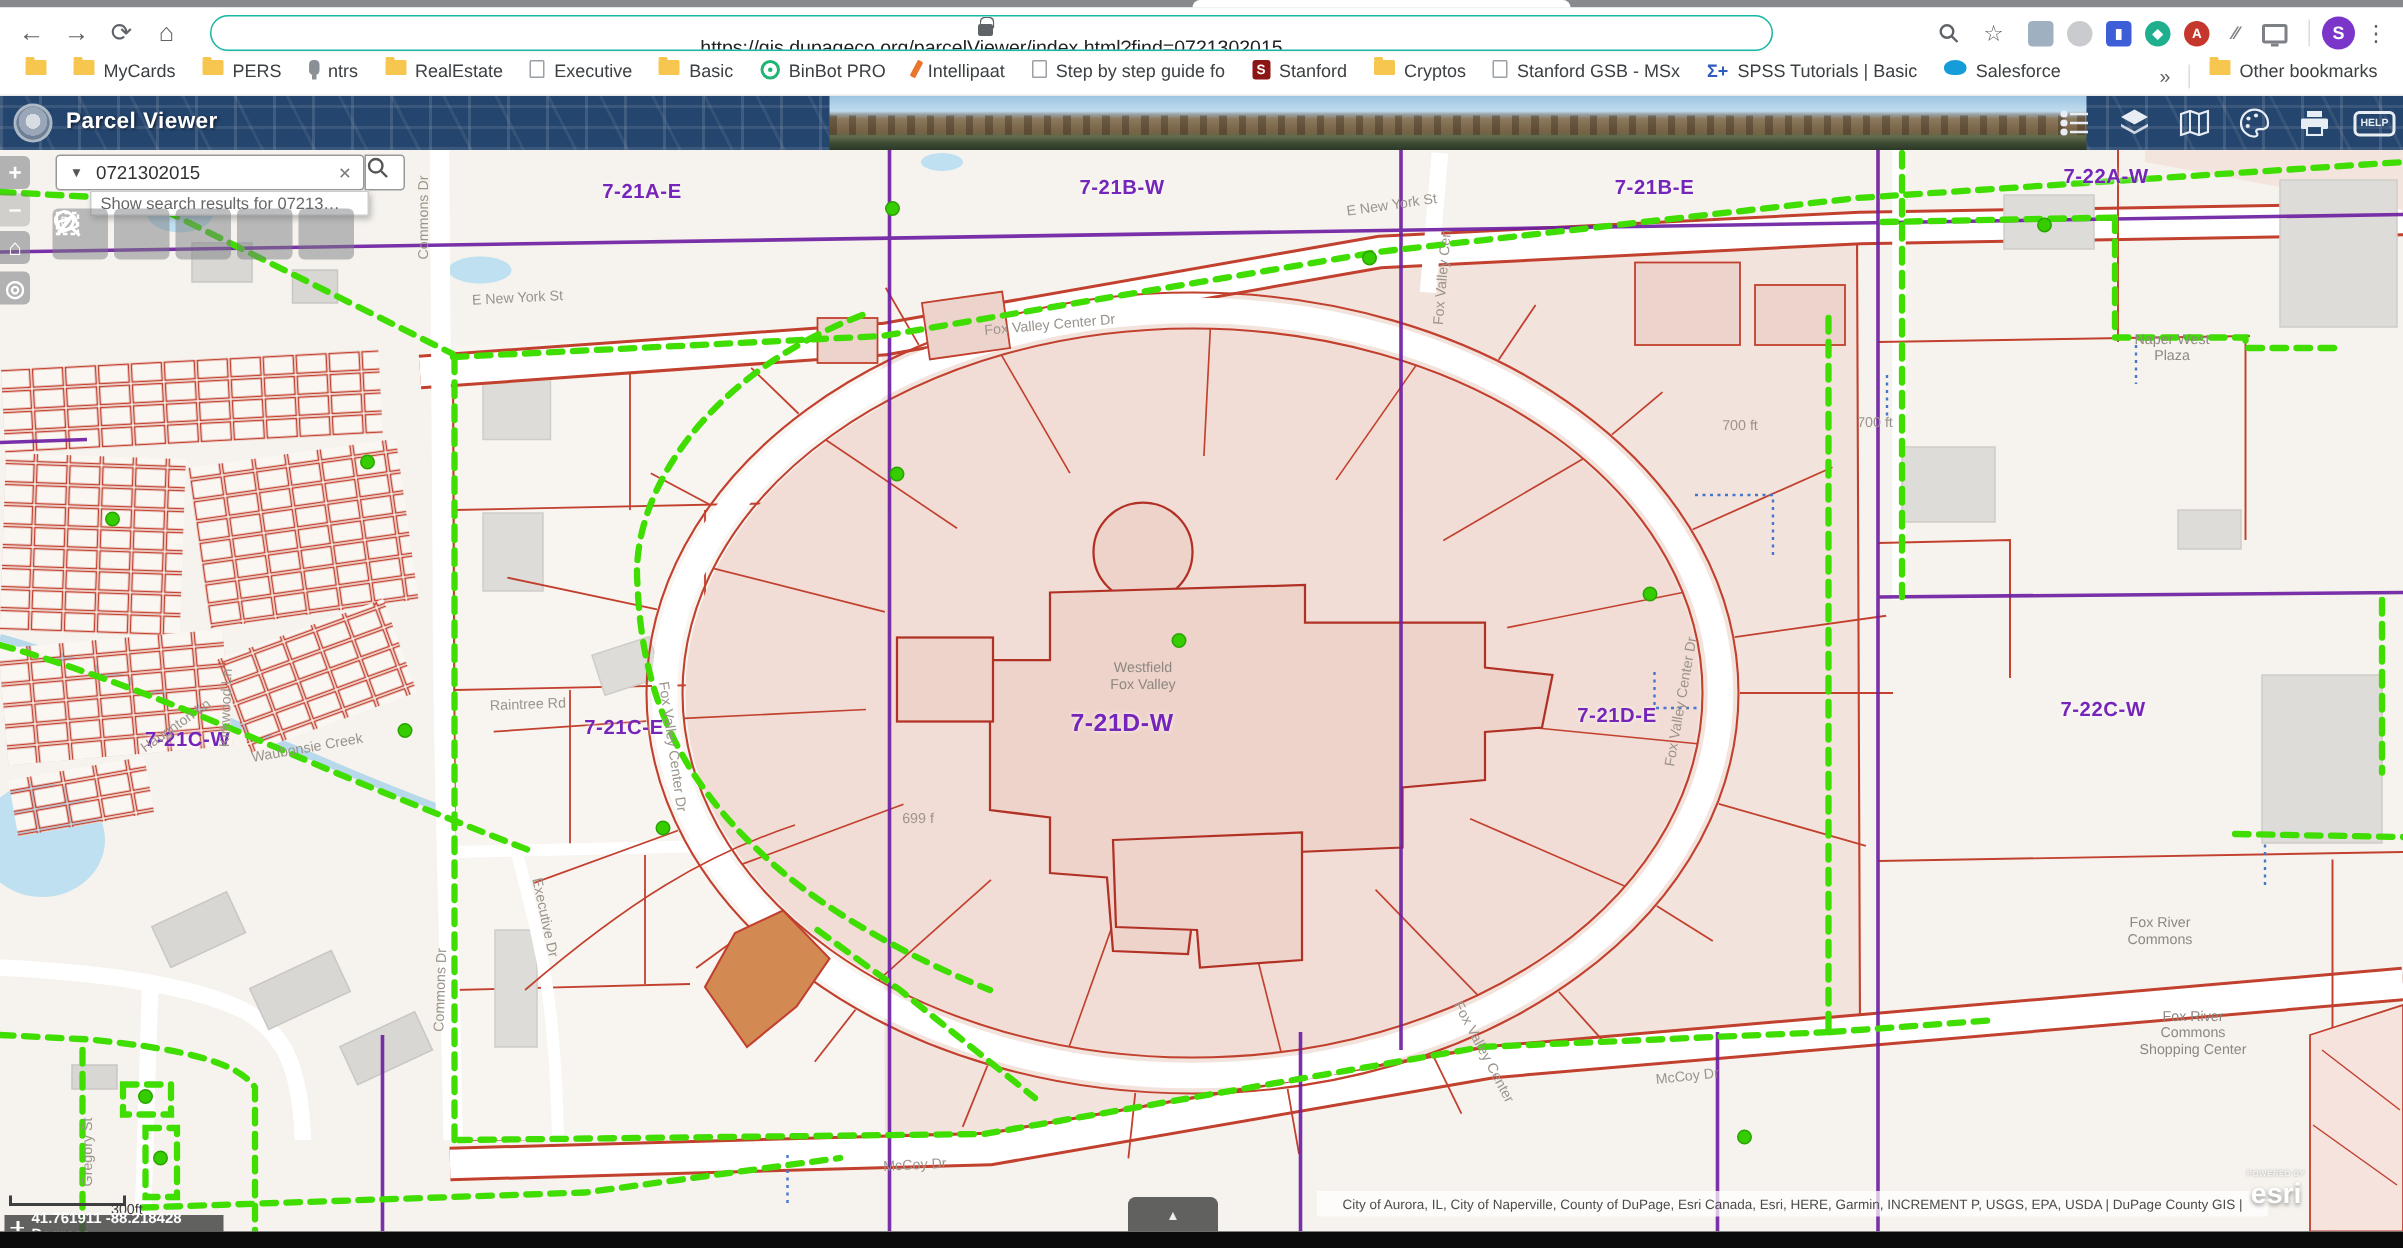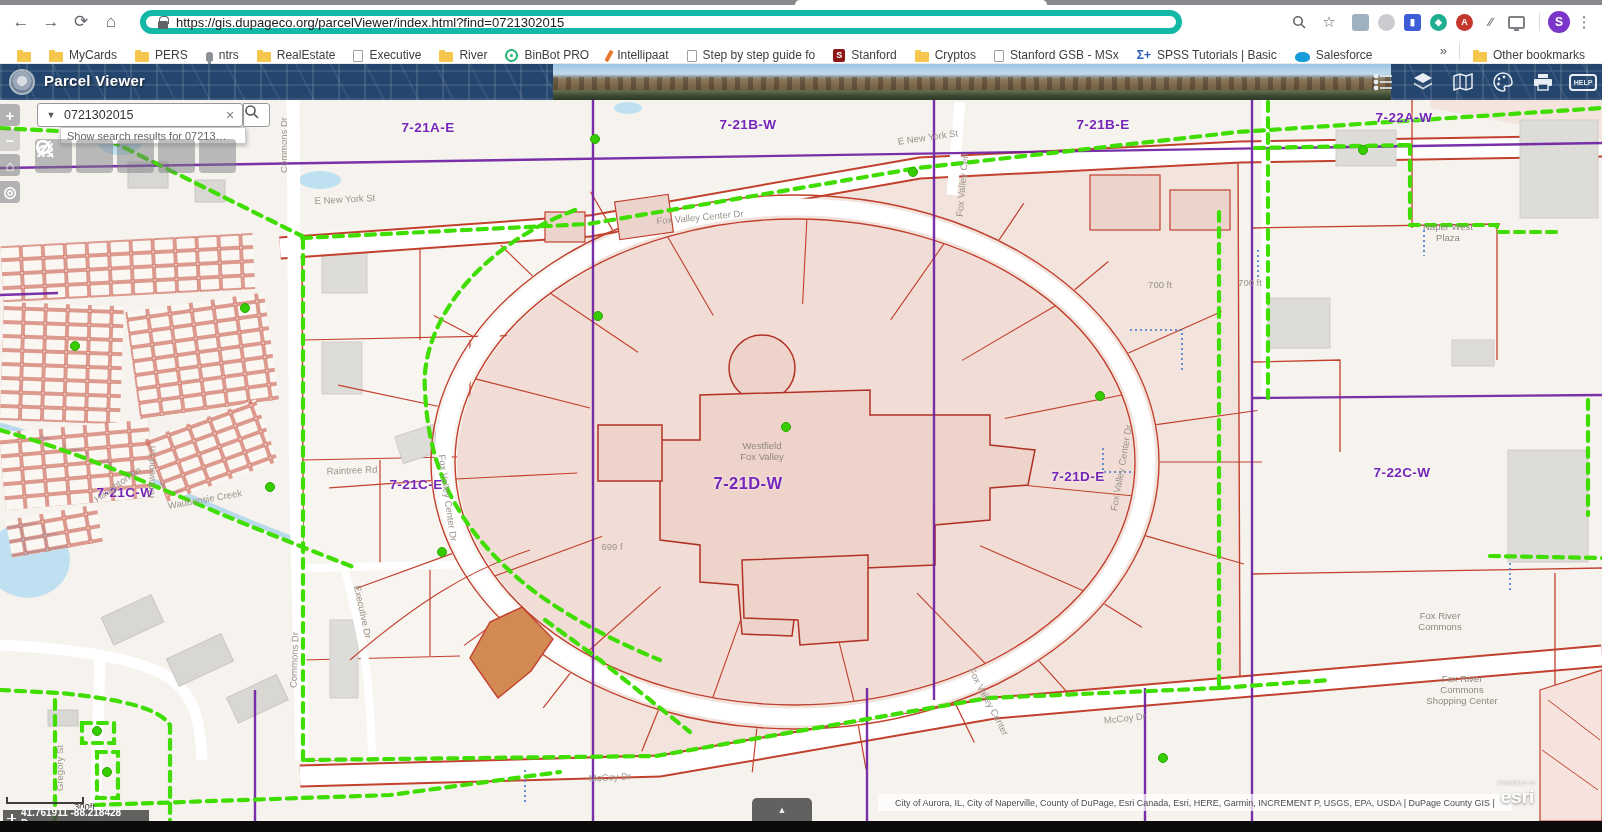--- a/index.html
+++ b/index.html
@@ -7,43 +7,43 @@
     font-family:"Liberation Sans",sans-serif;}
   .screen{position:relative;width:1602px;height:832px;}
 
   
   .tabstrip{position:absolute;left:0;top:0;width:1602px;height:5px;background:#87898d;}
   .tabstrip .tab{position:absolute;left:795px;top:0;width:252px;height:5px;background:#fff;border-radius:6px 6px 0 0;}
   .toolbar{position:absolute;left:0;top:5px;width:1602px;height:33px;background:#fff;display:flex;align-items:center;}
   .navbtn{width:30px;height:28px;display:flex;align-items:center;justify-content:center;
     color:#5f6368;font-size:17px;border-radius:50%;flex:0 0 auto;}
   .omnibox{position:absolute;left:140px;top:5px;width:1042px;height:24px;background:#fff;
-    border:6px solid #14b8a6;border-radius:13px;display:flex;align-items:center;padding:0 12px;
-    box-shadow:0 1px 2px rgba(0,0,0,.05);}
+    border:1px solid #14b8a6;border-radius:13px;display:flex;align-items:center;padding:0 12px;
+    box-shadow:0 1px 2px rgba(0,0,0,.05);flex-direction:column;}
   .lock-icon{width:10px;height:13px;margin-right:8px;position:relative;flex:0 0 auto;}
   .lock-icon::before{content:"";position:absolute;left:1px;top:0;width:8px;height:7px;border:1.5px solid #5f6368;border-bottom:none;border-radius:4px 4px 0 0;}
   .lock-icon::after{content:"";position:absolute;left:0;top:5px;width:10px;height:8px;background:#5f6368;border-radius:1.5px;}
   .url-text{font-size:13px;color:#202124;white-space:nowrap;overflow:hidden;}
   .tb-right{position:absolute;right:8px;top:5px;height:24px;display:flex;align-items:center;gap:4px;}
   .mini-icon{width:26px;height:24px;display:flex;align-items:center;justify-content:center;color:#5f6368;font-size:15px;}
   .exts{display:flex;align-items:center;gap:9px;margin:0 6px;}
   .ext{width:17px;height:17px;display:flex;align-items:center;justify-content:center;font-size:9px;font-weight:bold;color:#fff;position:relative;}
   .ext.square{border-radius:3px;}
   .ext.circle{border-radius:50%;}
   .ext.monitor{border:2px solid #7d8085;border-radius:2px;height:13px;}
   .ext.monitor::after{content:"";position:absolute;bottom:-4px;left:4px;width:5px;height:2px;background:#7d8085;}
   .ext.stripes{color:#7d8085;font-size:12px;font-weight:bold;}
   .tb-divider{width:1px;height:18px;background:#dadce0;margin:0 4px;}
   .avatar{width:22px;height:22px;border-radius:50%;background:#7b35c9;color:#fff;font-size:12px;font-weight:bold;
     display:flex;align-items:center;justify-content:center;}
   .kebab{color:#5f6368;font-size:15px;width:20px;text-align:center;}
 
   .bmbar{position:absolute;left:0;top:38px;width:1602px;height:26px;background:#fff;display:flex;align-items:center;
     padding:0 8px;border-bottom:1px solid #e8eaed;}
-  .bm-item{display:flex;align-items:flex-end;gap:6px;padding:0 9px;height:22px;border-radius:11px;flex:0 0 auto;}
+  .bm-item{display:flex;align-items:flex-start;gap:6px;padding:0 9px;height:22px;border-radius:11px;flex:0 0 auto;}
   .bm-label{font-size:12px;color:#3c4043;white-space:nowrap;}
   .bmico{flex:0 0 auto;display:inline-block;}
   .bmico.folder{width:14px;height:10px;background:#f7c64e;border-radius:1px;position:relative;}
   .bmico.folder::before{content:"";position:absolute;left:0;top:-2px;width:6px;height:2px;background:#f7c64e;border-radius:1px 1px 0 0;}
   .bmico.page{width:10px;height:12px;background:#fff;border:1px solid #9aa0a6;border-radius:1px;}
   .bmico.mic{width:7px;height:10px;background:#8a9096;border-radius:3px;position:relative;}
   .bmico.mic::after{content:"";position:absolute;left:2px;bottom:-3px;width:3px;height:3px;background:#8a9096;}
   .bmico.binbot{width:13px;height:13px;border:2px solid #21b573;border-radius:50%;position:relative;}
   .bmico.binbot::after{content:"";position:absolute;left:3px;top:3px;width:3px;height:3px;background:#21b573;border-radius:50%;}
   .bmico.intellipaat{width:4px;height:12px;background:#e8762d;transform:rotate(28deg);border-radius:1px;}
@@ -178,21 +178,21 @@
         <div class="bm-item">
           <span class="bmico folder"></span>
           <span class="bm-label">RealEstate</span>
         </div>
         <div class="bm-item">
           <span class="bmico page"></span>
           <span class="bm-label">Executive</span>
         </div>
         <div class="bm-item">
           <span class="bmico folder"></span>
-          <span class="bm-label">River</span>
+          <span class="bm-label">Basic</span>
         </div>
         <div class="bm-item">
           <span class="bmico binbot"></span>
           <span class="bm-label">BinBot PRO</span>
         </div>
         <div class="bm-item">
           <span class="bmico intellipaat"></span>
           <span class="bm-label">Intellipaat</span>
         </div>
         <div class="bm-item">

